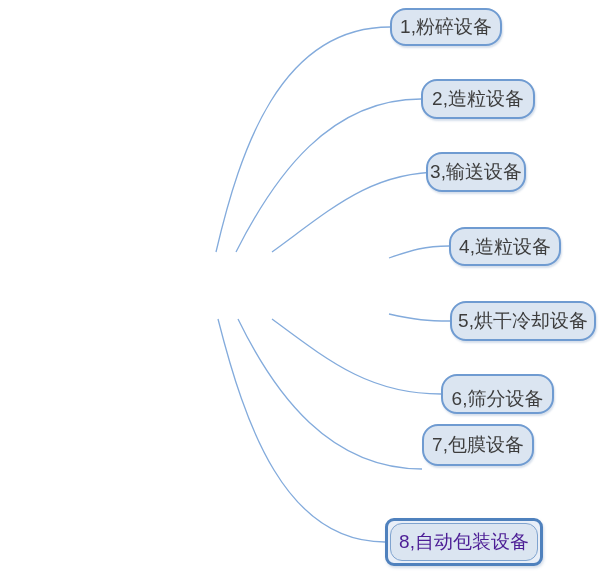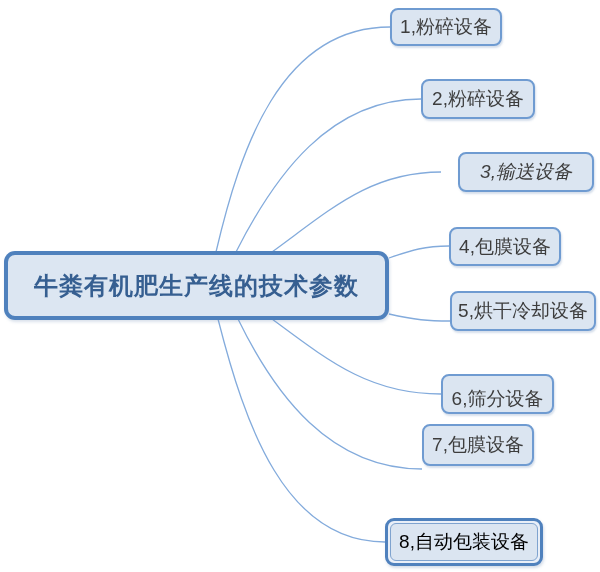--- a/index.html
+++ b/index.html
@@ -13,79 +13,76 @@
   
   .root{
     left:4px;top:251px;width:385px;height:69px;
     background:#dce6f2;border:4px solid #4f81bd;border-radius:11px;
     font-size:24px;font-weight:bold;color:#365f91;letter-spacing:1px;
     box-shadow:1px 2px 3px rgba(110,140,180,.25);
   }
 
   
   .branch{
-    background:#dbe5f1;border:2px solid #6f9bd1;border-radius:8px;
+    background:#dbe5f1;border:2px solid #6f9bd1;border-radius:16px;
     font-size:19px;color:#3d3d3d;
     box-shadow:1px 2px 2px rgba(120,150,190,.30);
   }
   .n1{left:390px;top:8px;  width:112px;height:38px;}
   .n2{left:421px;top:79px; width:114px;height:40px;}
-  .n3{left:458px;top:152px;width:136px;height:40px;font-style:italic;}
+  .n3{left:426px;top:152px;width:100px;height:40px;}
   .n4{left:449px;top:227px;width:112px;height:39px;}
-  .n5{left:450px;top:291px;width:146px;height:40px;}
+  .n5{left:450px;top:301px;width:146px;height:40px;}
   .n6{left:441px;top:374px;width:113px;height:40px;align-items:flex-end;}
   .n7{left:422px;top:424px;width:112px;height:42px;}
 
   
   .selected-outer{
     left:385px;top:518px;width:158px;height:48px;
     background:#e9eff8;border:3px solid #4f81bd;border-radius:9px;
     padding:2px;box-shadow:1px 2px 3px rgba(110,140,180,.30);
   }
   .selected-inner{
     width:100%;height:100%;box-sizing:border-box;
-    background:#dbe5f1;border:1.5px solid #7fa3cf;border-radius:6px;
+    background:#dbe5f1;border:1.5px solid #7fa3cf;border-radius:12px;
     display:flex;align-items:center;justify-content:center;
-    font-size:19px;color:#000000;
+    font-size:19px;color:#4c1d95;
   }
 </style>
 </head>
 <body>
 
 <div id="canvas">
 
   <svg id="connectors" viewBox="0 0 600 572" xmlns="http://www.w3.org/2000/svg">
     <path d="M216,252 C240,150 280,27 390,27"></path>
     <path d="M236,252 C275,175 330,99 421,99"></path>
     <path d="M272,252 C330,210 370,172 441,172"></path>
     <path d="M389,258 C412,250 425,246 449,246"></path>
     <path d="M389,314 C415,320 428,321 450,321"></path>
     <path d="M272,319 C330,362 370,394 441,394"></path>
     <path d="M238,319 C275,395 330,469 422,469"></path>
     <path d="M218,319 C245,425 285,542 385,542"></path>
   </svg>
 
-  <div class="node root">
-    <span>牛粪有机肥生产线的技术参数</span>
-  </div>
 
   <div class="node branch n1">
     <span>1,粉碎设备</span>
   </div>
 
   <div class="node branch n2">
-    <span>2,粉碎设备</span>
+    <span>2,造粒设备</span>
   </div>
 
   <div class="node branch n3">
     <span>3,输送设备</span>
   </div>
 
   <div class="node branch n4">
-    <span>4,包膜设备</span>
+    <span>4,造粒设备</span>
   </div>
 
   <div class="node branch n5">
     <span>5,烘干冷却设备</span>
   </div>
 
   <div class="node branch n6">
     <span>6,筛分设备</span>
   </div>
 

